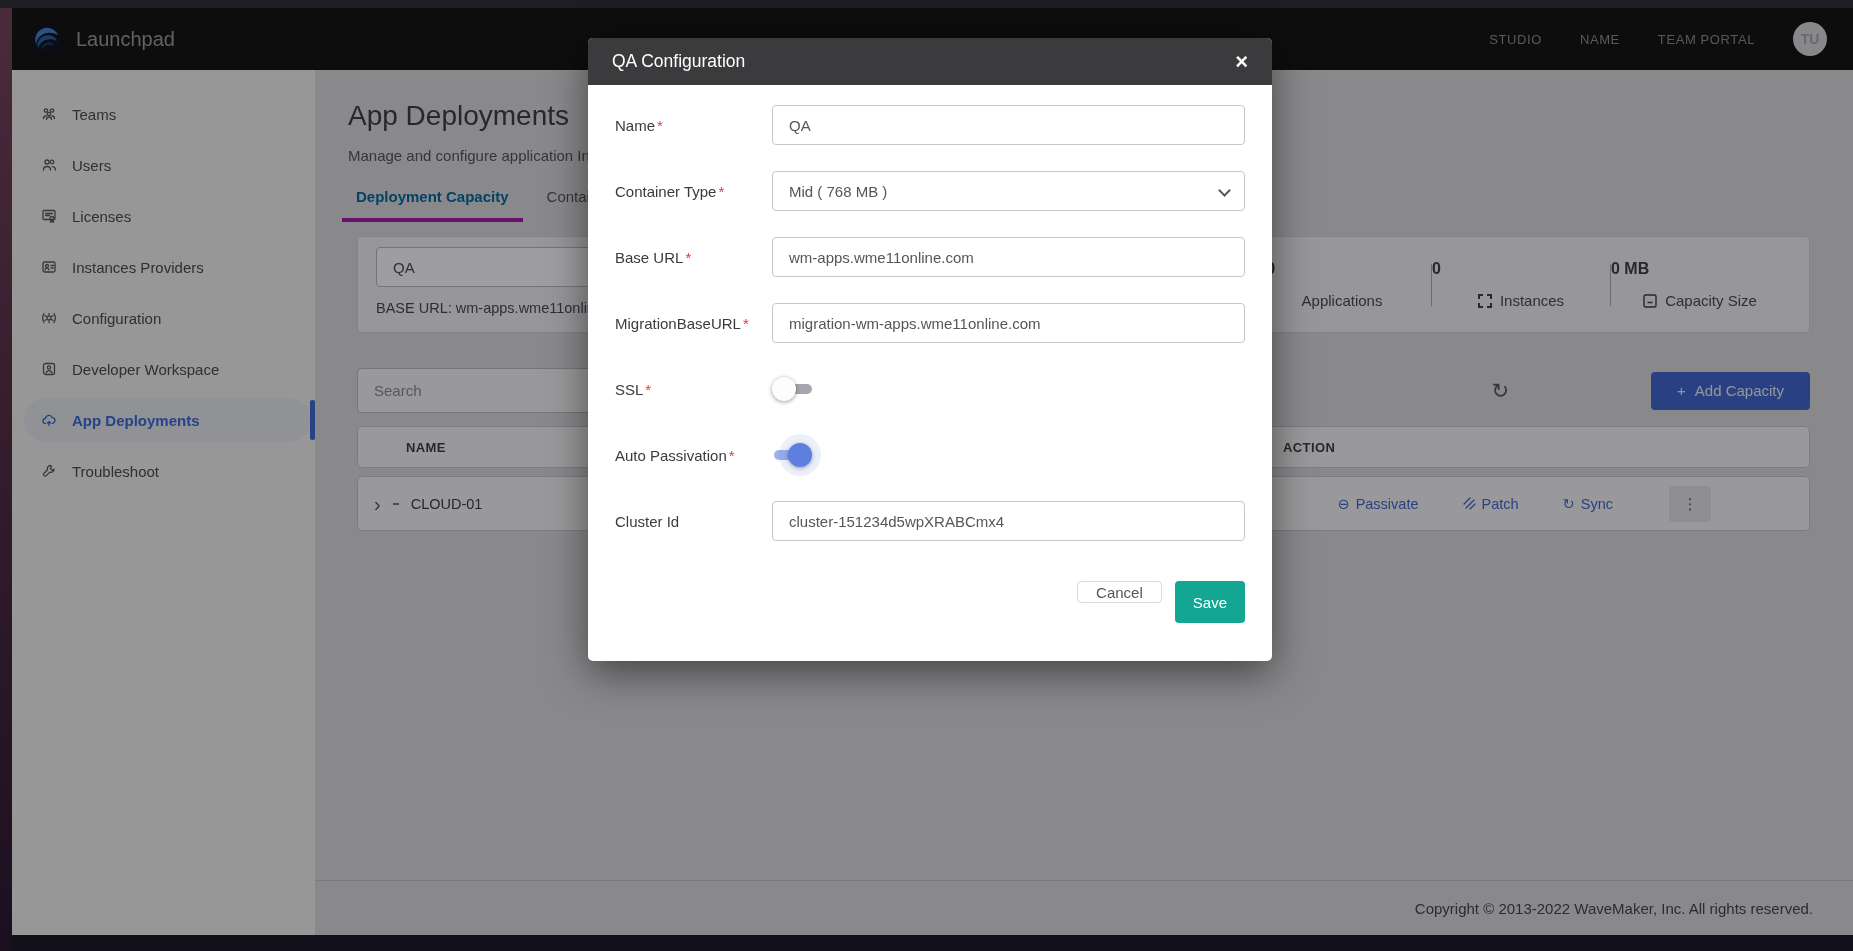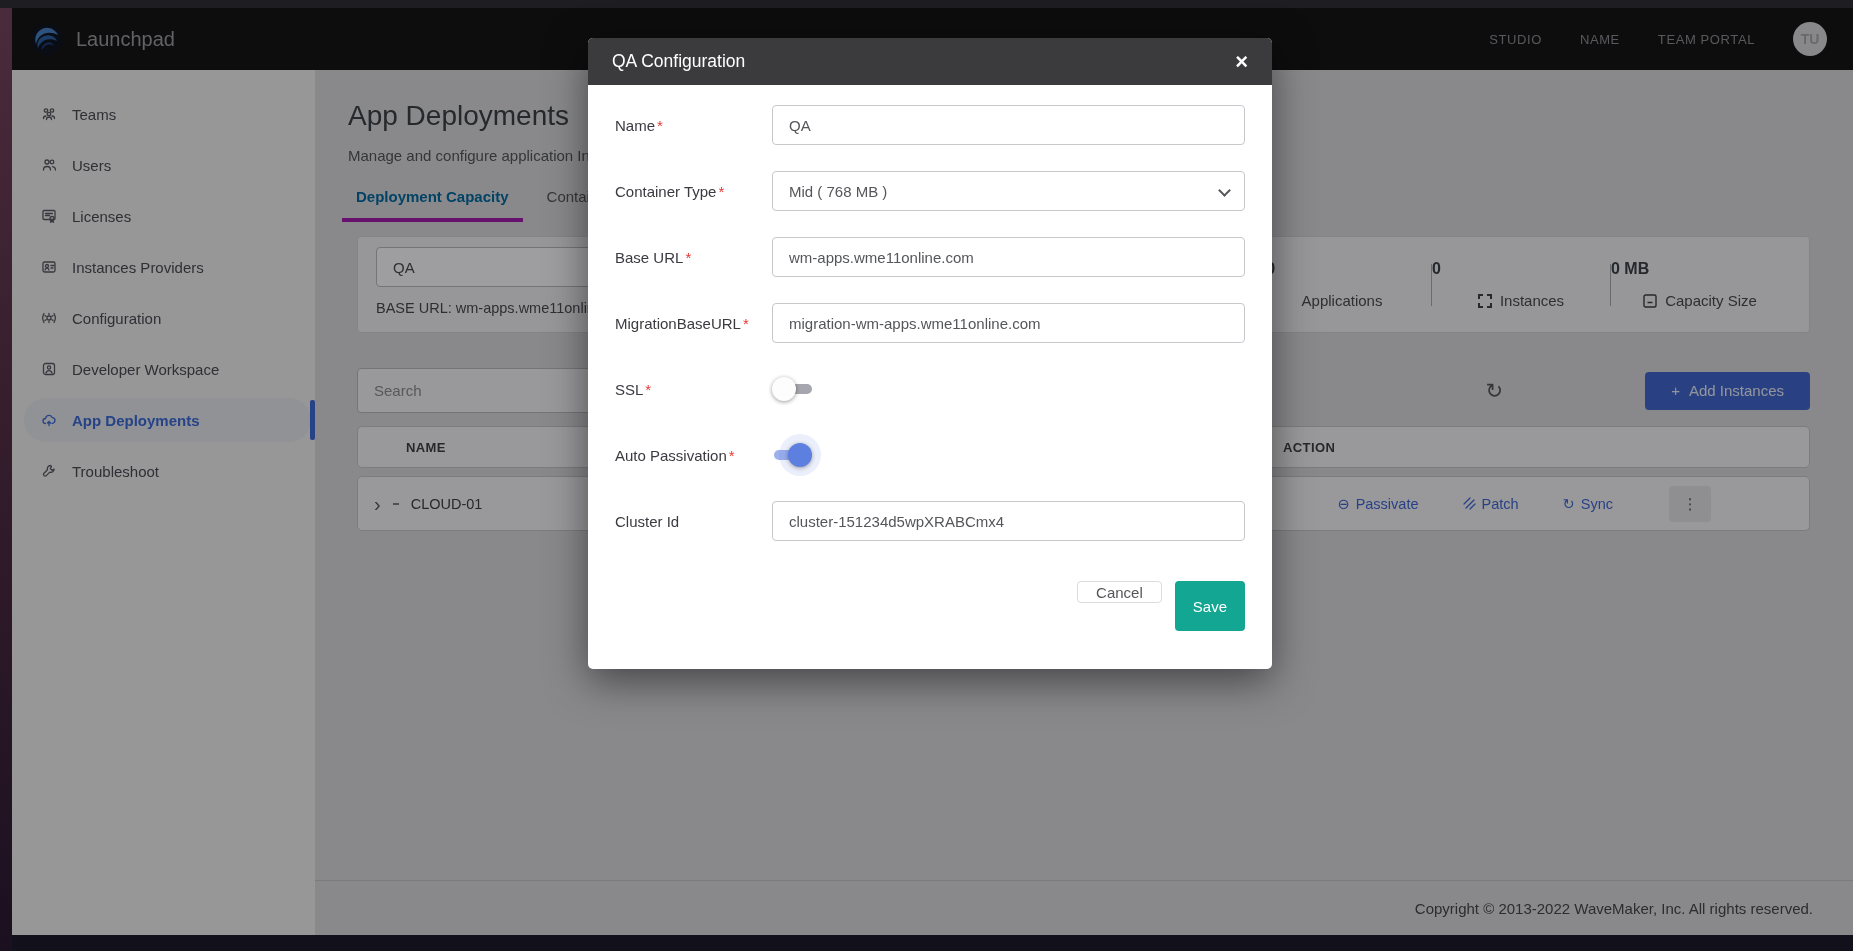--- a/index.html
+++ b/index.html
@@ -110,21 +110,21 @@
                  border-right:2px solid #55565a; border-bottom:2px solid #55565a; transform:rotate(45deg); }
   .toggle { position:relative; width:42px; height:26px; cursor:pointer; }
   .toggle .track { position:absolute; left:6px; top:8px; width:34px; height:10px; border-radius:5px; background:#a6a6ae; }
   .toggle .knob { position:absolute; left:0; top:1px; width:24px; height:24px; border-radius:50%;
                   background:#fdfdfd; box-shadow:0 1px 4px rgba(0,0,0,.4); }
   .toggle.on .track { background:#9db1ed; left:2px; }
   .toggle.on .knob { left:16px; background:#5c7fe0; box-shadow:0 1px 4px rgba(0,0,0,.35), 0 0 0 9px rgba(92,127,224,.12); }
   .modal-foot { display:flex; justify-content:flex-end; gap:13px; padding:14px 27px 38px 27px; }
   .btn-cancel { height:22px; padding:0 18px; background:#fff; border:1px solid #dcdcdc; border-radius:4px;
                 font-size:15px; color:#55565a; cursor:pointer; font-family:"Liberation Sans",sans-serif; }
-  .btn-save { height:50px; padding:0 18px; background:#12a693; border:none; border-radius:4px;
+  .btn-save { height:42px; padding:0 18px; background:#12a693; border:none; border-radius:4px;
               font-size:15px; color:#fff; cursor:pointer; font-family:"Liberation Sans",sans-serif; }
 
   svg.icon { fill:none; stroke-width:1.3; stroke-linecap:round; stroke-linejoin:round; }
 </style>
 </head>
 <body>
 
 <div class="top-strip"></div>
 <div class="left-strip"></div>
 <div class="bottom-strip"></div>
@@ -259,21 +259,21 @@
             </div>
           </div>
         </div>
       </div>
 
       <div class="toolbar">
         <input class="search-input" placeholder="Search" style="">
         <span class="refresh">↻</span>
         <button class="add-btn">
           <span>+</span>
-          <span>Add Instances</span>
+          <span>Add Capacity</span>
         </button>
       </div>
 
       <div class="table">
         <div class="t-head">
           <div class="th th-name">NAME</div>
           <div class="th th-action">ACTION</div>
         </div>
         <div class="t-row">
           <div class="row-name">

